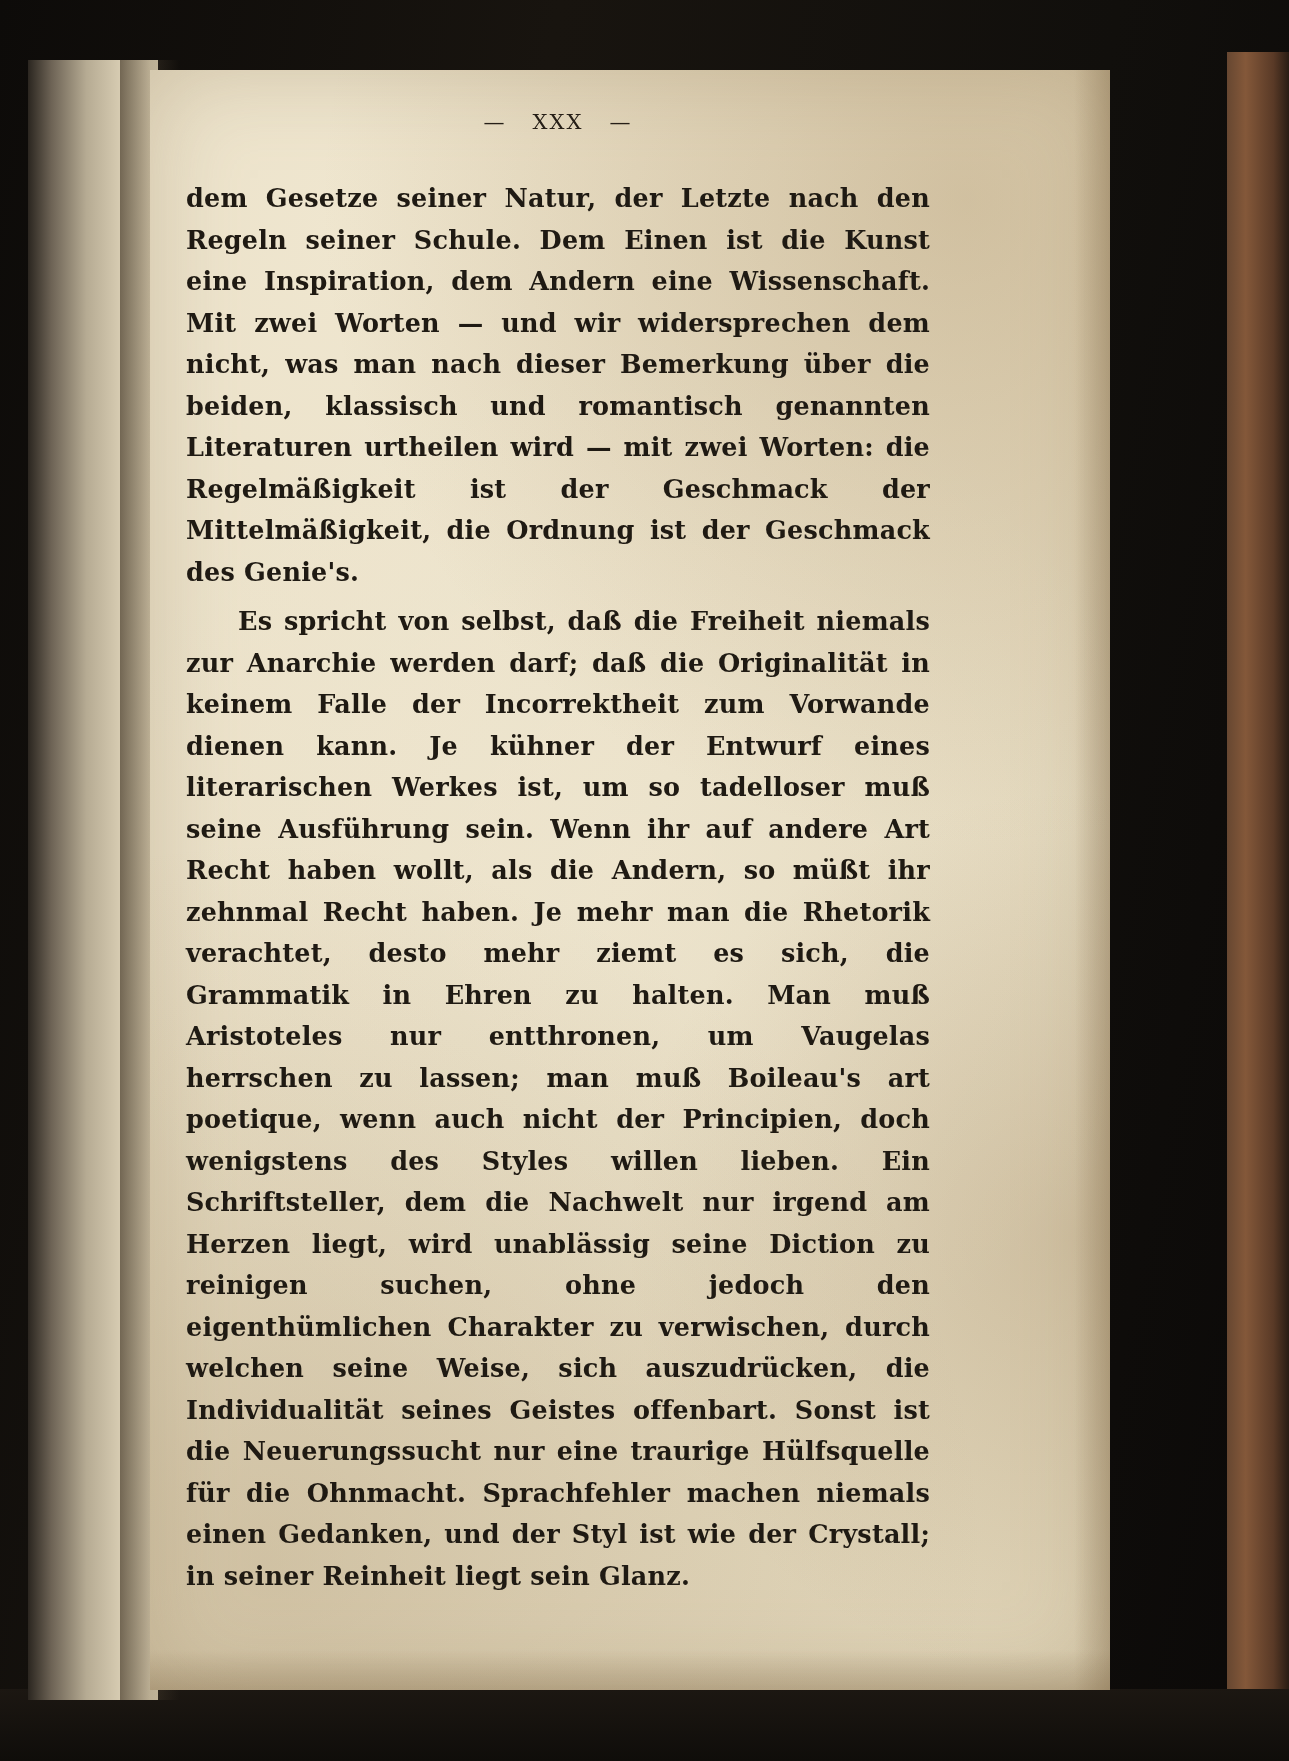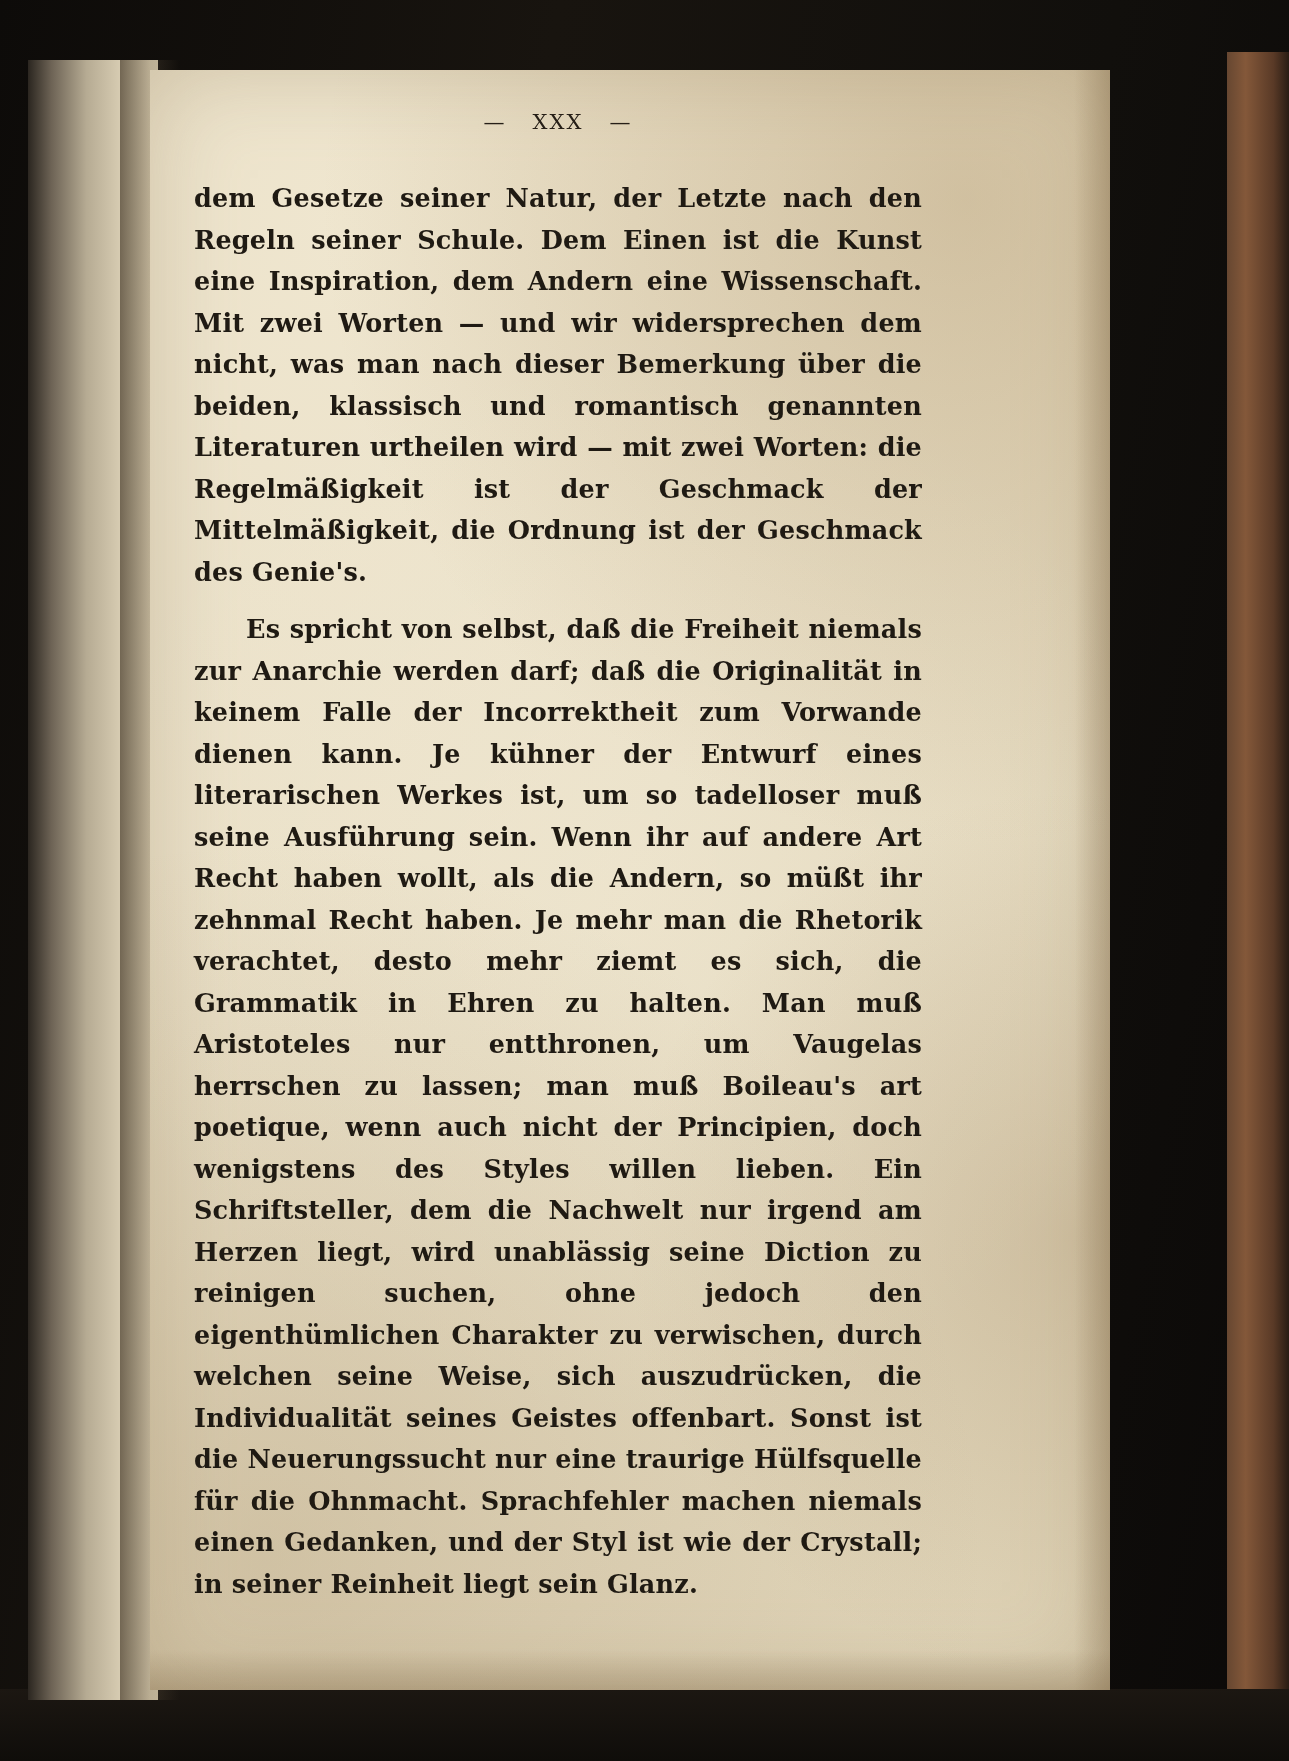--- a/index.html
+++ b/index.html
@@ -110,21 +110,21 @@
   .body-text {
     font-family: "DejaVu Serif", serif;
     font-size: 25.5px;
     line-height: 41.5px;
     color: #241f18;
     text-align: justify;
     text-justify: inter-word;
     -webkit-font-smoothing: none;
   }
   .body-text p {
-    margin: 16px;
+    margin: 8px;
   }
   .body-text p.indent {
     text-indent: 52px;
   }
   .fraktur {
     font-weight: 600;
     letter-spacing: 0.2px;
   }
   
   .ink {

